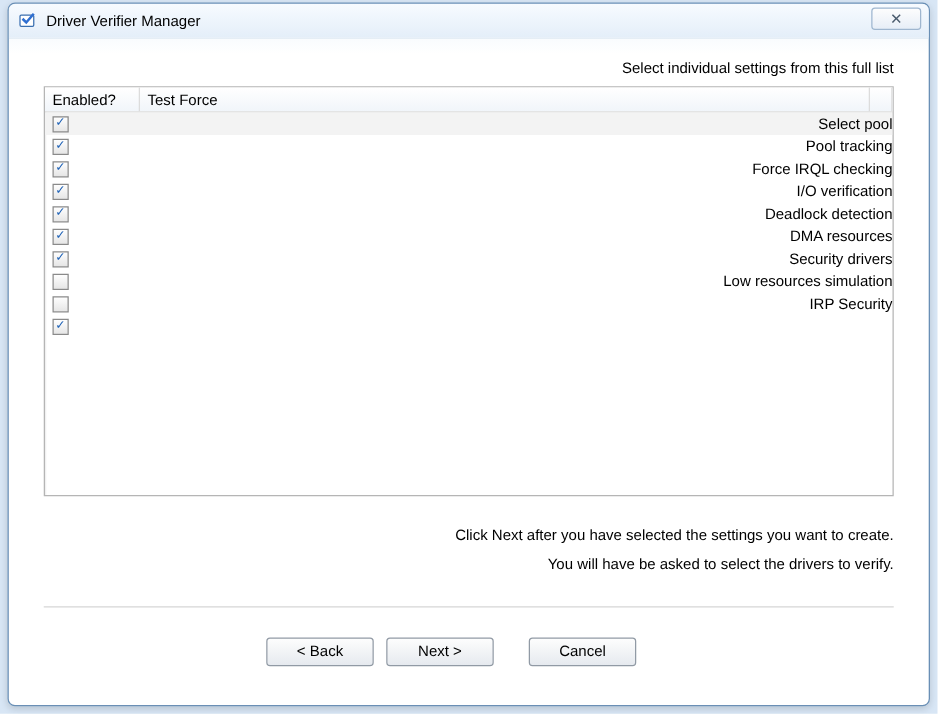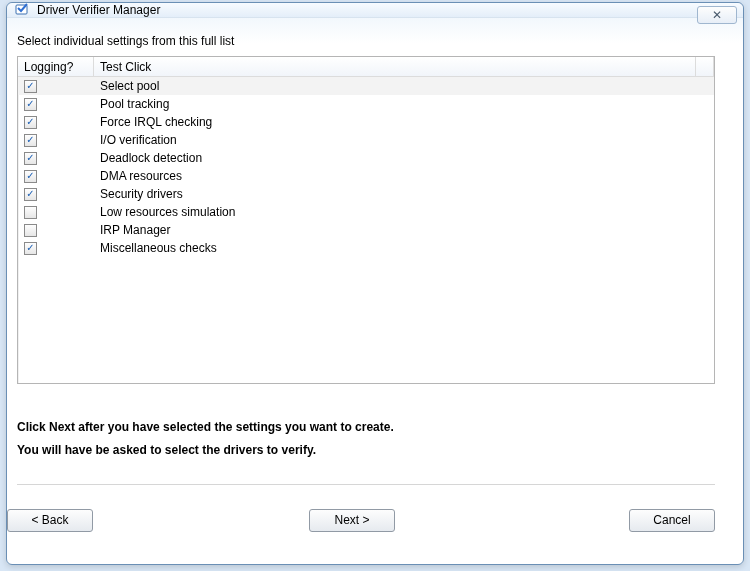--- a/index.html
+++ b/index.html
@@ -17,21 +17,21 @@
       top: 2px;
       left: 6px;
       width: 738px;
       height: 563px;
       background: linear-gradient(to bottom, #eaf3fb 0, #ffffff 40px);
       border: 1px solid #6a8fb5;
       border-radius: 6px;
       box-shadow: 0 2px 6px rgba(0,0,0,0.15);
     }
     .titlebar {
-      height: 15px;
+      height: 28px;
       display: flex;
       align-items: center;
       padding: 0 8px;
       background: linear-gradient(to bottom, #f7fbff, #e4eef9);
       border-top-left-radius: 6px;
       border-top-right-radius: 6px;
       border-bottom: 1px solid #d7e3ef;
       position: relative;
     }
     .titlebar .icon {
@@ -54,21 +54,22 @@
       background: linear-gradient(to bottom, #fdfdfd, #e7eef7);
       display: flex;
       align-items: center;
       justify-content: center;
       cursor: pointer;
       color: #4a5b6d;
       font-family: Arial, sans-serif;
       font-size: 12px;
     }
     .content {
-      padding: 16px 28px 10px 10px;
+      padding: 16px 28px 10px 28px;
+      text-align: right;
     }
     .instruction {
       color: #000;
       margin-bottom: 8px;
     }
     .listview {
       border: 1px solid #b5b5b5;
       background: #fff;
       height: 328px;
       position: relative;
@@ -111,33 +112,33 @@
       background: linear-gradient(to bottom,#fefefe,#e6e6e6);
       display: inline-flex;
       align-items: center;
       justify-content: center;
       font-size: 10px;
       color: #1b5fb5;
       line-height: 1;
       cursor: pointer;
     }
     .helptext {
-      margin-top: 32px;
+      margin-top: 20px;
       line-height: 1.9;
       color: #000;
-      font-weight: bold;
     }
     .divider {
       margin-top: 22px;
       border: none;
       border-top: 1px solid #d6d6d6;
     }
     .buttons {
       display: flex;
-      justify-content: space-between;
+      justify-content: center;
+      gap: 10px;
       padding: 14px 28px 0 0;
     }
     .btn {
       min-width: 86px;
       height: 23px;
       border: 1px solid #919aa5;
       border-radius: 3px;
       background: linear-gradient(to bottom,#fdfdfd,#e6eaef);
       font-size: 12px;
       font-family: inherit;
@@ -163,22 +164,22 @@
     <div class="close-btn">
       <span>✕</span>
     </div>
   </div>
 
   <div class="content">
     <div class="instruction">Select individual settings from this full list</div>
 
     <div class="listview">
       <div class="listheader">
-        <div class="col col-enabled">Logging?</div>
-        <div class="col col-testtype">Test Click</div>
+        <div class="col col-enabled">Enabled?</div>
+        <div class="col col-testtype">Test Force</div>
         <div class="col col-scroll"></div>
       </div>
       <div class="listbody" id="listbody">
           <div class="row sel">
             <div class="cell-enabled">
               <span class="chk">✓</span>
             </div>
             <div class="cell-text">Select pool</div>
           </div>
           <div class="row">
@@ -220,27 +221,26 @@
           <div class="row">
             <div class="cell-enabled">
               <span class="chk"></span>
             </div>
             <div class="cell-text">Low resources simulation</div>
           </div>
           <div class="row">
             <div class="cell-enabled">
               <span class="chk"></span>
             </div>
-            <div class="cell-text">IRP Manager</div>
-          </div>
-          <div class="row">
-            <div class="cell-enabled">
-              <span class="chk">✓</span>
-            </div>
-            <div class="cell-text">Miscellaneous checks</div>
+            <div class="cell-text">IRP Security</div>
+          </div>
+          <div class="row">
+            <div class="cell-enabled">
+              <span class="chk">✓</span>
+            </div>
           </div>
         </div>
     </div>
 
     <div class="helptext">
       <div>Click Next after you have selected the settings you want to create.</div>
       <div>You will have be asked to select the drivers to verify.</div>
     </div>
 
     <hr class="divider">

